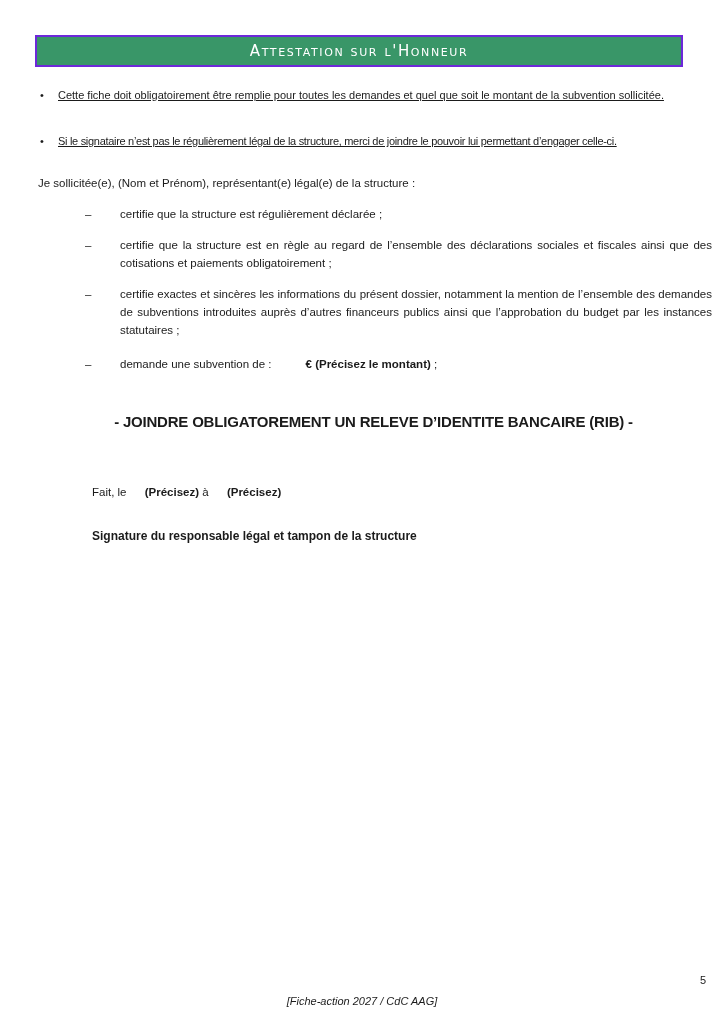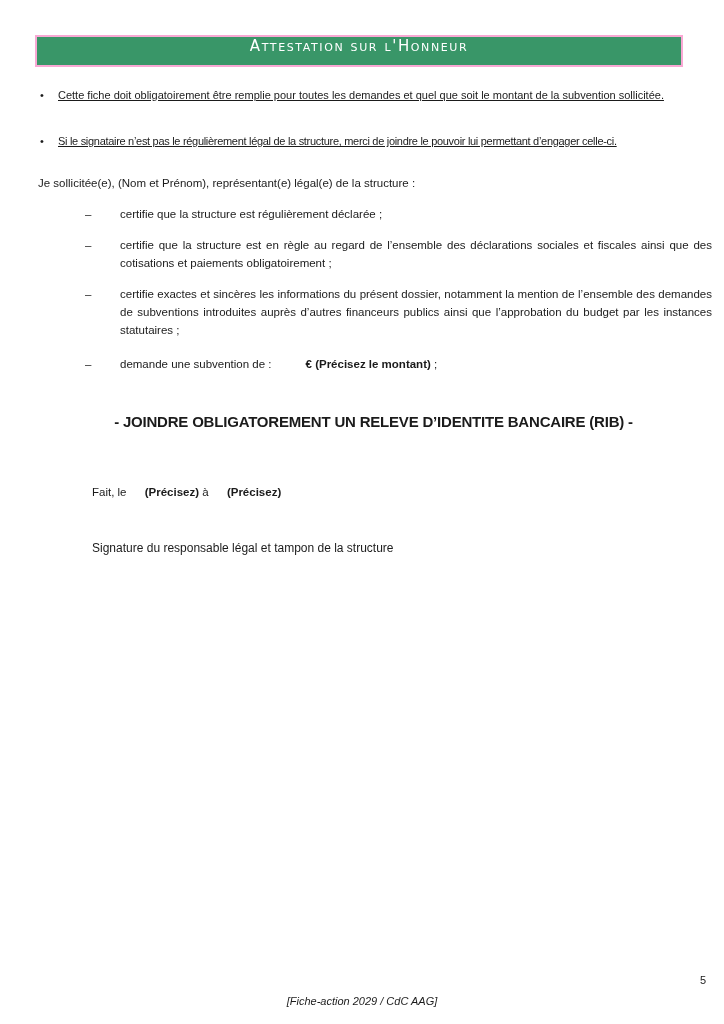--- a/index.html
+++ b/index.html
@@ -14,23 +14,23 @@
     overflow: hidden;
     box-sizing: border-box;
     padding: 35px 12px 0 35px;
   }
 
   
   .banner {
     width: 644px;
     height: 28px;
     background: #399668;
-    border: 2px solid #f9a8d4;
+    border: 2px solid #6d28d9;
     display: flex;
-    align-items: flex-start;
+    align-items: center;
     justify-content: center;
   }
   .banner .title {
     font-family: "DejaVu Sans", sans-serif;
     font-variant: small-caps;
     font-size: 15px;
     letter-spacing: 1.6px;
     color: #ffffff;
   }
 
@@ -100,23 +100,23 @@
   }
 
   
   .date-line {
     margin-top: 56px;
     margin-left: 57px;
     font-size: 11.5px;
   }
   .date-line .b { font-weight: bold; padding-left: 15px; }
   .sig-label {
-    margin-top: 43px;
+    margin-top: 31px;
     margin-left: 57px;
-    font-weight: normal;
+    font-weight: bold;
     font-size: 12px;
   }
 
   
   .page-number {
     position: absolute;
     right: 18px;
     bottom: 38px;
     font-size: 11px;
   }
@@ -181,15 +181,15 @@
   <p class="date-line">
     <span>Fait, le</span>
     <span class="b">(Précisez)</span>
     <span>à</span>
     <span class="b">(Précisez)</span>
   </p>
 
   <p class="sig-label">Signature du responsable légal et tampon de la structure</p>
 
   <div class="page-number">5</div>
-  <div class="doc-ref">[Fiche-action 2029 / CdC AAG]</div>
+  <div class="doc-ref">[Fiche-action 2027 / CdC AAG]</div>
 
 </div>
 
 </body></html>

